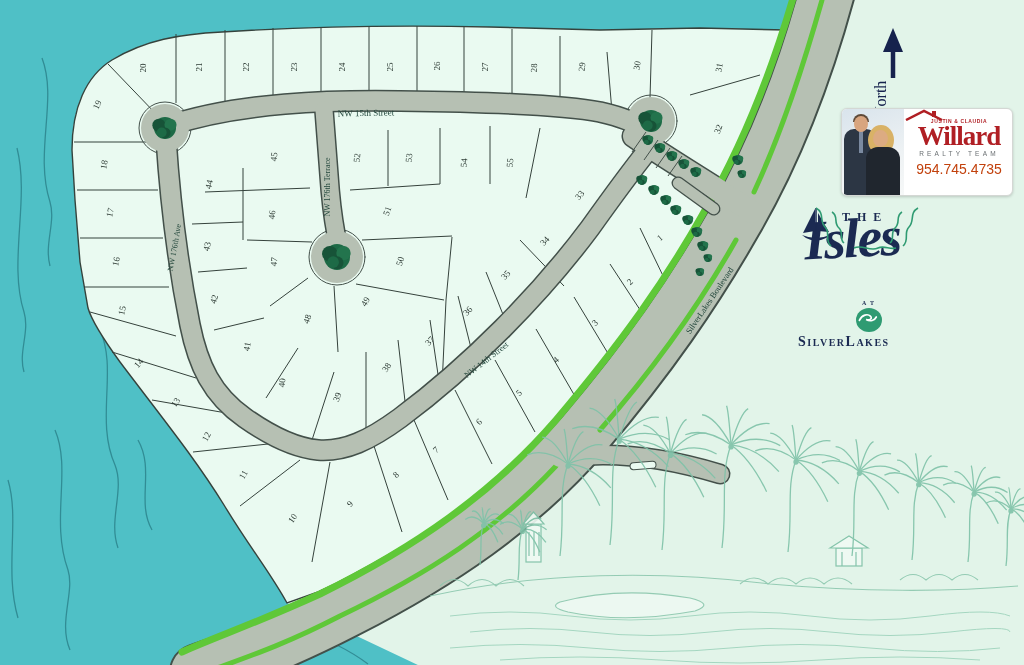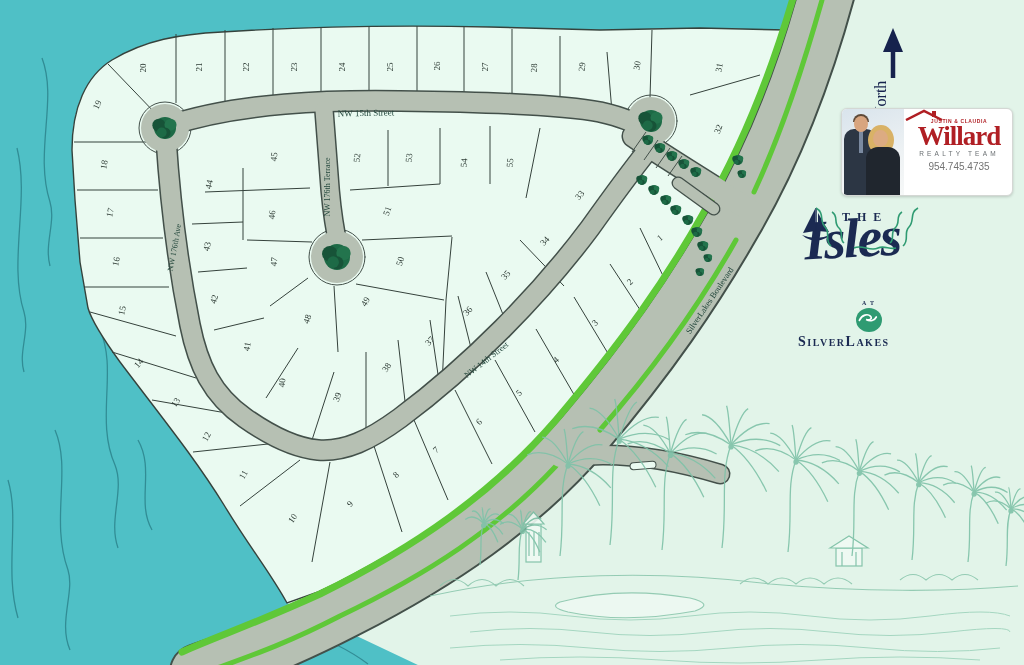--- a/index.html
+++ b/index.html
@@ -20,21 +20,21 @@
   .woman-head{position:absolute;left:31px;top:21px;width:15px;height:17px;border-radius:50%;background:#dcab82;}
   .woman-body{position:absolute;left:24px;top:38px;width:34px;height:48px;border-radius:12px 12px 0 0;background:#20262e;}
   .w-text{position:relative;flex:1;padding:6px 4px 8px 6px;text-align:center;}
   .w-names{font-family:"Liberation Sans",sans-serif;font-size:5px;letter-spacing:.6px;
     color:#b01f24;font-weight:bold;margin-top:3px;}
   .w-brand{font-size:27px;line-height:24px;font-weight:bold;color:#b01f24;
     font-family:"Liberation Serif",serif;letter-spacing:-1px;}
   .w-roof{position:absolute;right:12px;top:6px;}
   .w-team{font-family:"Liberation Sans",sans-serif;font-size:6.5px;letter-spacing:3.2px;
     color:#6a6f72;margin-top:2px;}
-  .w-phone{font-family:"Liberation Sans",sans-serif;font-size:10px;color:#737373;margin-top:4px;}
+  .w-phone{font-family:"Liberation Sans",sans-serif;font-size:14px;color:#c2410c;margin-top:4px;}
   
   .isles-logo{position:absolute;left:798px;top:204px;width:154px;height:150px;color:#1b2a52;}
   .i-the{position:absolute;left:44px;top:6px;font-size:12px;letter-spacing:7px;font-weight:bold;}
   .i-name{position:absolute;left:6px;top:2px;font-size:56px;font-style:italic;font-weight:bold;
     letter-spacing:-2px;transform:rotate(-3deg);}
   .i-boat{position:absolute;left:56px;top:56px;}
   .i-waves{position:absolute;left:0;top:80px;}
   .i-at{position:absolute;left:64px;top:96px;font-size:6px;letter-spacing:4px;font-weight:bold;}
   .i-circle{position:absolute;left:58px;top:104px;width:26px;height:24px;border-radius:50%;
     background:#2f9b72;display:flex;align-items:center;justify-content:center;}

